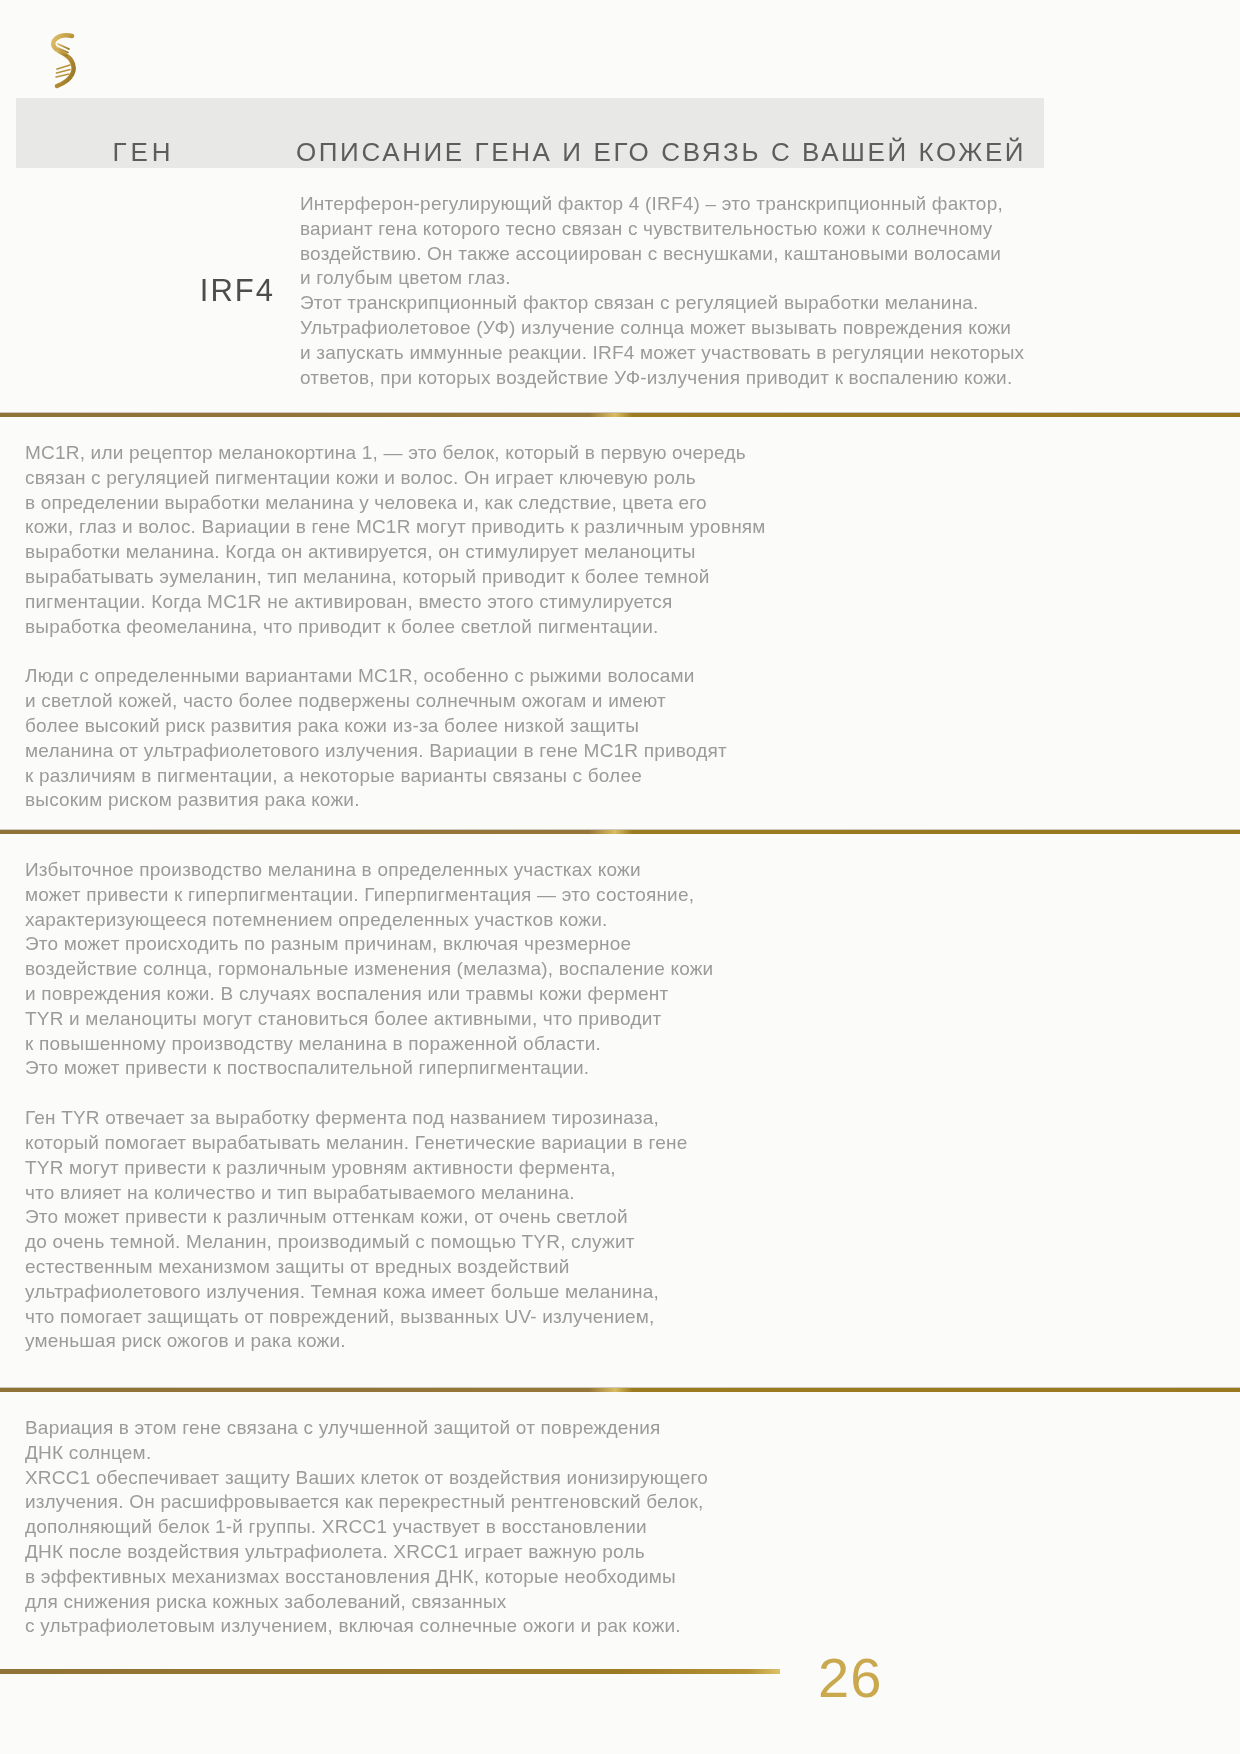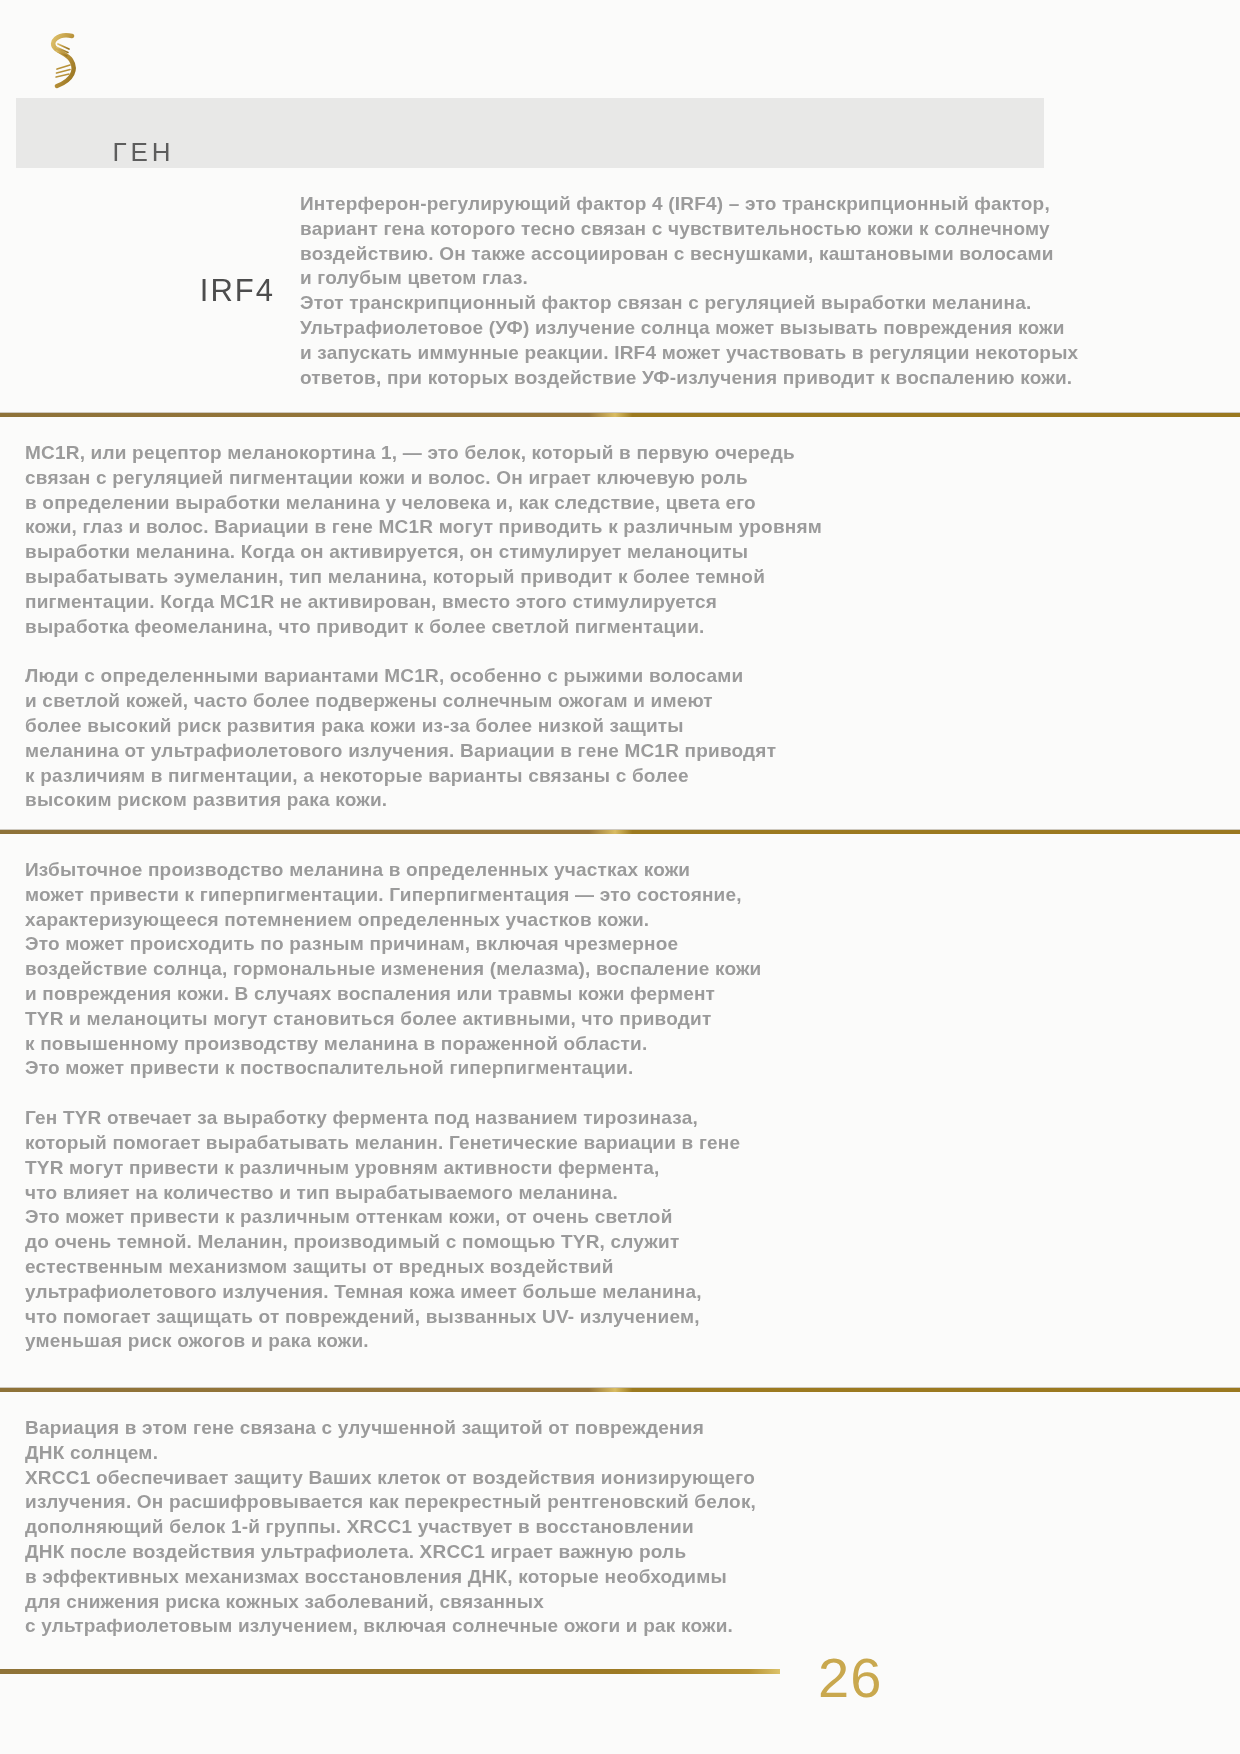--- a/index.html
+++ b/index.html
@@ -37,21 +37,21 @@
     display:flex;align-items:center;justify-content:flex-end;margin-left:20px;
   }
   .gene-name{
     font-size:31px;font-weight:300;letter-spacing:2px;color:#4d4d4d;
   }
   .desc-col{
     flex:1;padding:24px 120px 0 25px;
   }
   .desc-col p{
     margin:0 0 25px 0;
-    font-size:19px;line-height:24.8px;font-weight:700;
+    font-size:19px;line-height:24.8px;font-weight:400;
     letter-spacing:0.2px;color:#9b9b9b;
     white-space:pre-line;
   }
   .desc-col p:last-child{margin-bottom:0;}
 
   .sep{
     position:absolute;left:0;width:1240px;height:4px;
     background:linear-gradient(90deg,#8e7238 0%,#977639 47.5%,#d9bc62 49.6%,#9c7a1f 51%,#9a781f 100%);
     box-shadow:0 -1px 0 rgba(70,52,15,0.25);
   }
@@ -87,20 +87,21 @@
       <path d="M13 15.5 L24 20.5" stroke="url(#goldGrad)" stroke-width="1.6" stroke-linecap="round"></path>
       <path d="M12.5 19 L23 24" stroke="url(#goldGrad)" stroke-width="1.4" stroke-linecap="round"></path>
       <path d="M13 37 L26 33" stroke="url(#goldGrad)" stroke-width="1.8" stroke-linecap="round"></path>
       <path d="M12.5 41 L26 37.5" stroke="url(#goldGrad)" stroke-width="1.6" stroke-linecap="round"></path>
       <path d="M12 45 L25 42" stroke="url(#goldGrad)" stroke-width="1.4" stroke-linecap="round"></path>
     </svg>
   </div>
 
   <div class="band">
     <div class="gene-head">ГЕН</div>
+    <div class="desc-head">ОПИСАНИЕ ГЕНА И ЕГО СВЯЗЬ С ВАШЕЙ КОЖЕЙ</div>
   </div>
 
   <div class="row row-irf4">
     <div class="gene-col">
       <span class="gene-name">IRF4</span>
     </div>
     <div class="desc-col">
       <p>Интерферон-регулирующий фактор 4 (IRF4) – это транскрипционный фактор,
 вариант гена которого тесно связан с чувствительностью кожи к солнечному
 воздействию. Он также ассоциирован с веснушками, каштановыми волосами

